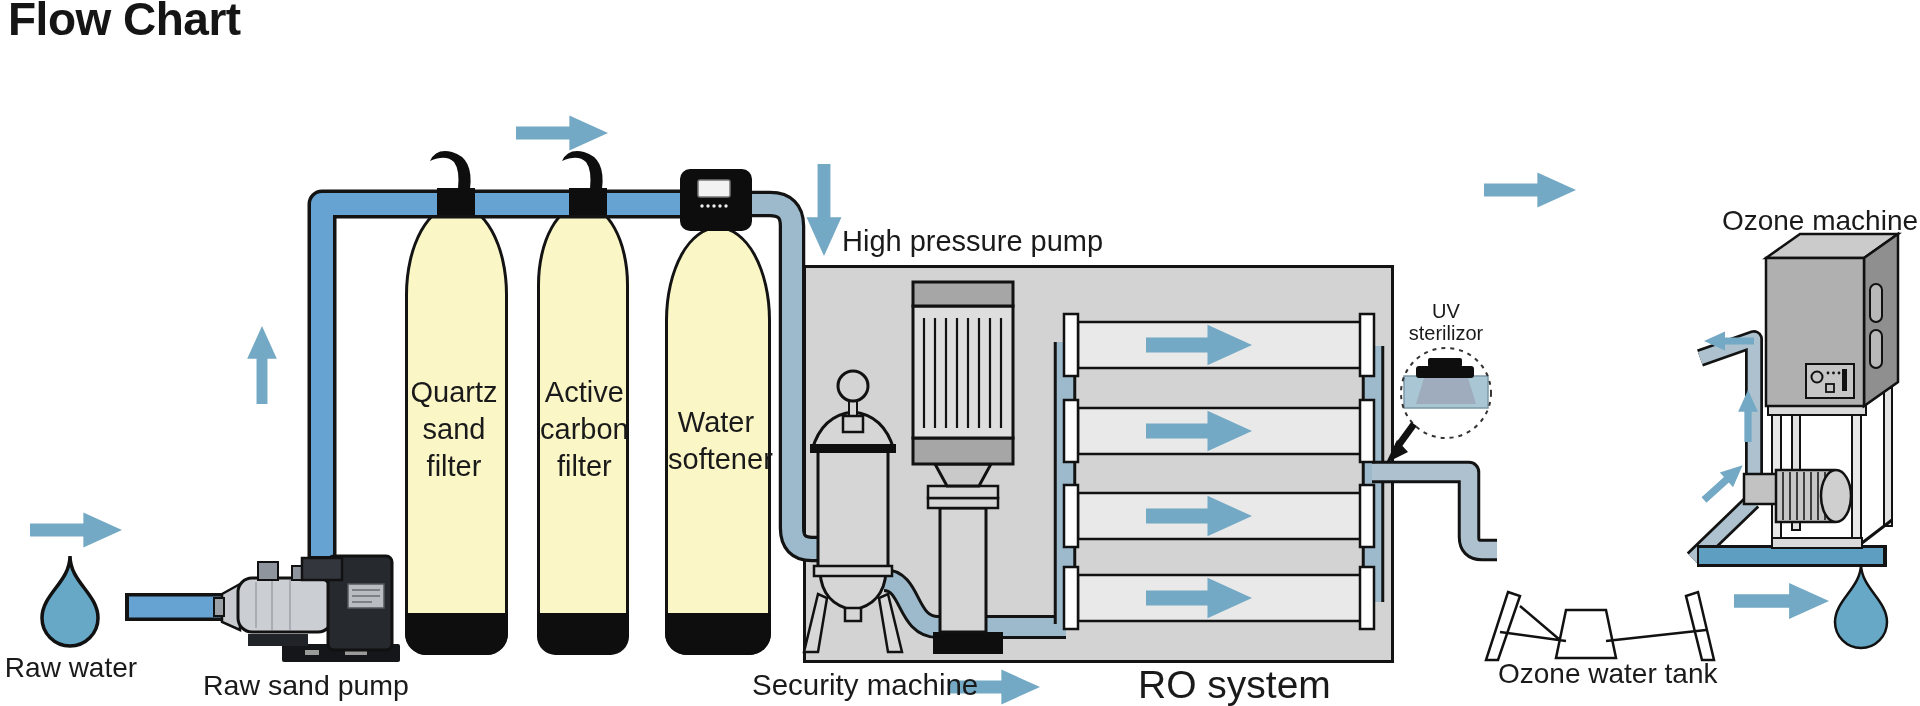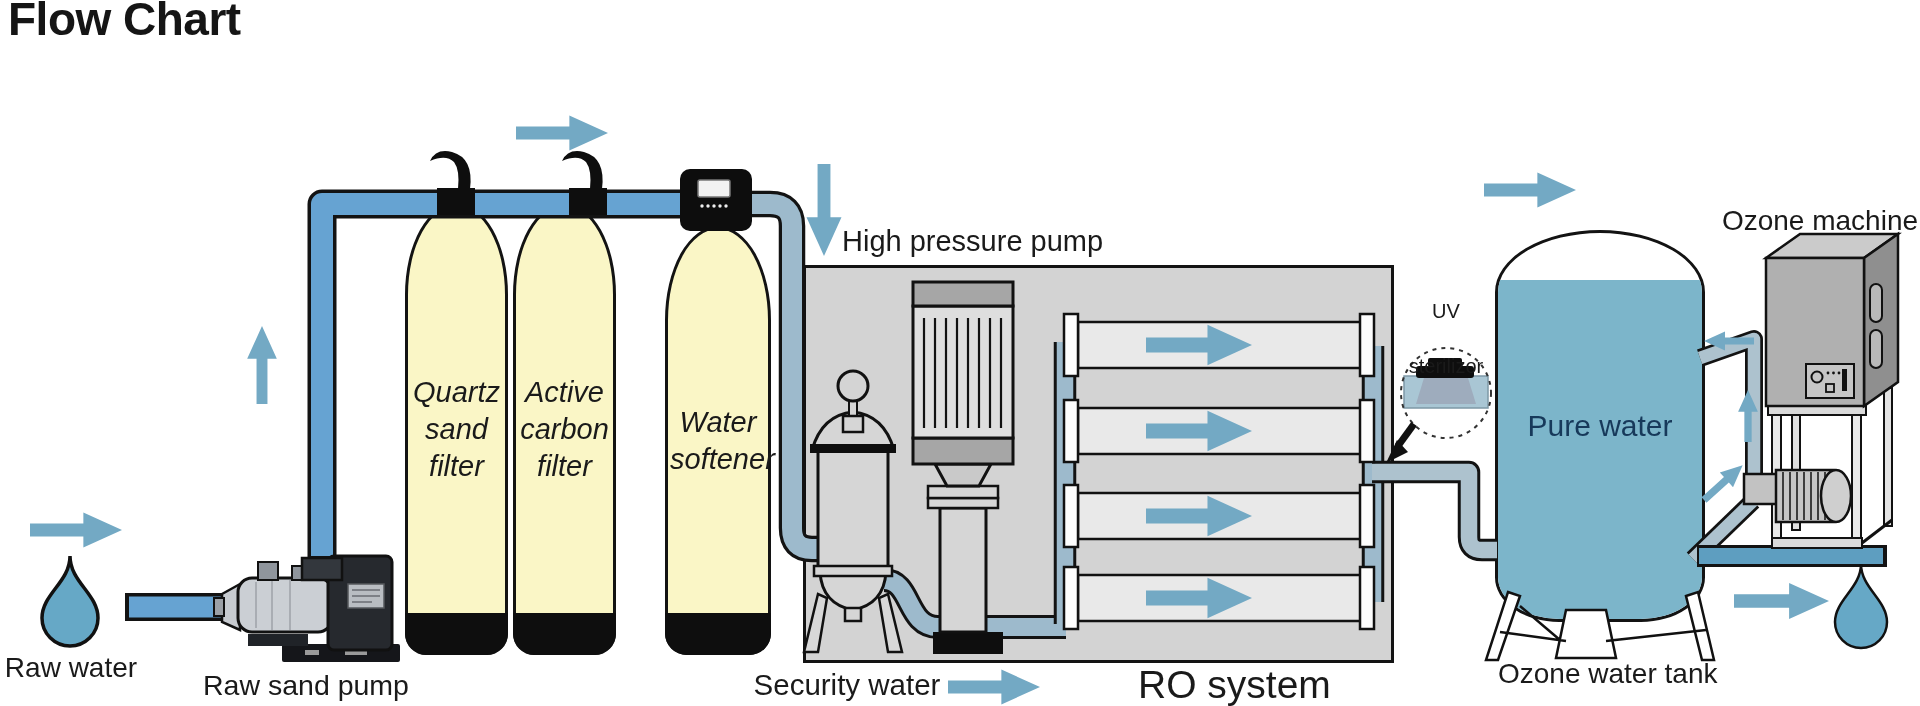--- a/index.html
+++ b/index.html
@@ -9,21 +9,21 @@
   }
   .lbl{position:absolute;font-size:29px;line-height:34px;color:#1a1a1a;white-space:nowrap;}
   .center{text-align:center;}
   #title{position:absolute;left:8px;top:-8px;font-size:46px;font-weight:800;letter-spacing:-.5px;color:#151515;}
   
   #pump-box{position:absolute;left:803px;top:265px;width:591px;height:398px;
     background:var(--box-fill);border:3px solid #131313;box-sizing:border-box;}
   
   .tank{position:absolute;background:var(--tank-fill);border:3px solid #131313;box-sizing:border-box;
     border-radius:54px 54px 22px 22px / 96px 96px 22px 22px;
-    display:flex;align-items:center;justify-content:center;font-style:italic;}
+    display:flex;align-items:center;justify-content:flex-start;}
   .tank .blk{position:absolute;left:-3px;right:-3px;bottom:-3px;height:42px;background:#0e0e0e;
     border-radius:0 0 22px 22px;}
   .tank .tlabel{position:relative;font-size:29px;line-height:37px;text-align:center;white-space:pre-line;}
   
   #pure-tank{position:absolute;left:1495px;top:230px;width:210px;height:392px;background:#fff;
     border:3px solid #131313;box-sizing:border-box;overflow:hidden;
     border-radius:108px 108px 66px 66px / 64px 64px 46px 46px;}
   #pure-tank .water{position:absolute;left:0;right:0;top:47px;bottom:0;background:var(--water);}
   #pure-tank .plabel{position:absolute;inset:0;display:flex;align-items:center;justify-content:center;
     font-size:30px;color:var(--pure-text);}
@@ -38,33 +38,29 @@
 <body>
 
 <div id="stage">
 
   <div id="pump-box"></div>
 
   <div class="tank" style="left:405px;top:203px;width:103px;height:452px;">
     <div class="blk"></div>
     <div class="tlabel" style="white-space:normal;width:92px;">Quartz sand filter</div>
   </div>
-  <div class="tank" style="left:513px;top:203px;width:103px;height:452px;">
+  <div class="tank" style="left:537px;top:203px;width:92px;height:452px;">
     <div class="blk"></div>
     <div class="tlabel" style="white-space:normal;width:96px;">Active carbon filter</div>
   </div>
   <div class="tank" style="left:665px;top:226px;width:106px;height:429px;">
     <div class="blk"></div>
     <div class="tlabel" style="white-space:normal;width:96px;">Water softener</div>
   </div>
 
-  <div id="pure-tank">
-    <div class="water"></div>
-    <div class="plabel">Pure water</div>
-  </div>
 
   <svg width="1920" height="706" viewBox="0 0 1920 706">
     <defs>
       <polygon id="arrow" points="0,-7 58,-7 58,-19 100,0 58,19 58,7 0,7"></polygon>
     </defs>
 
     <g>
       <path class="po" stroke-width="28" d="M 125 607 H 232"></path>
       <path class="pi b" stroke-width="21" d="M 129 607 H 232"></path>
 
@@ -268,21 +264,21 @@
       <use href="#arrow" class="arr" transform="translate(1748,442) rotate(-90) scale(0.52)"></use>
       <use href="#arrow" class="arr" transform="translate(1704,500) rotate(-42) scale(0.52)"></use>
       <use href="#arrow" class="arr" transform="translate(1734,601) scale(0.95)"></use>
     </g>
   </svg>
 
   <div id="title">Flow Chart</div>
   <div class="lbl center" style="left:-4px;top:651px;width:150px;font-size:28px;">Raw water</div>
   <div class="lbl center" style="left:196px;top:668px;width:220px;font-size:28.5px;">Raw sand pump</div>
   <div class="lbl" style="left:842px;top:224px;font-size:29px;">High pressure pump</div>
-  <div class="lbl center" style="left:752px;top:668px;width:190px;font-size:29.5px;">Security water</div>
+  <div class="lbl center" style="left:752px;top:668px;width:190px;font-size:29.5px;">Security machine</div>
   <div class="lbl center" style="left:1138px;top:668px;width:185px;font-size:39px;">RO system</div>
   <div class="lbl center" id="uv-label" style="left:1386px;top:301px;width:120px;">
     <span style="display:block;">UV</span>
-    <span style="display:block;margin-top:33px;">sterilizor</span>
+    <span style="display:block;">sterilizor</span>
   </div>
   <div class="lbl center" style="left:1498px;top:657px;width:215px;font-size:28px;">Ozone water tank</div>
   <div class="lbl center" style="left:1714px;top:204px;width:212px;font-size:28px;">Ozone machine</div>
 </div>
 
 </body></html>

